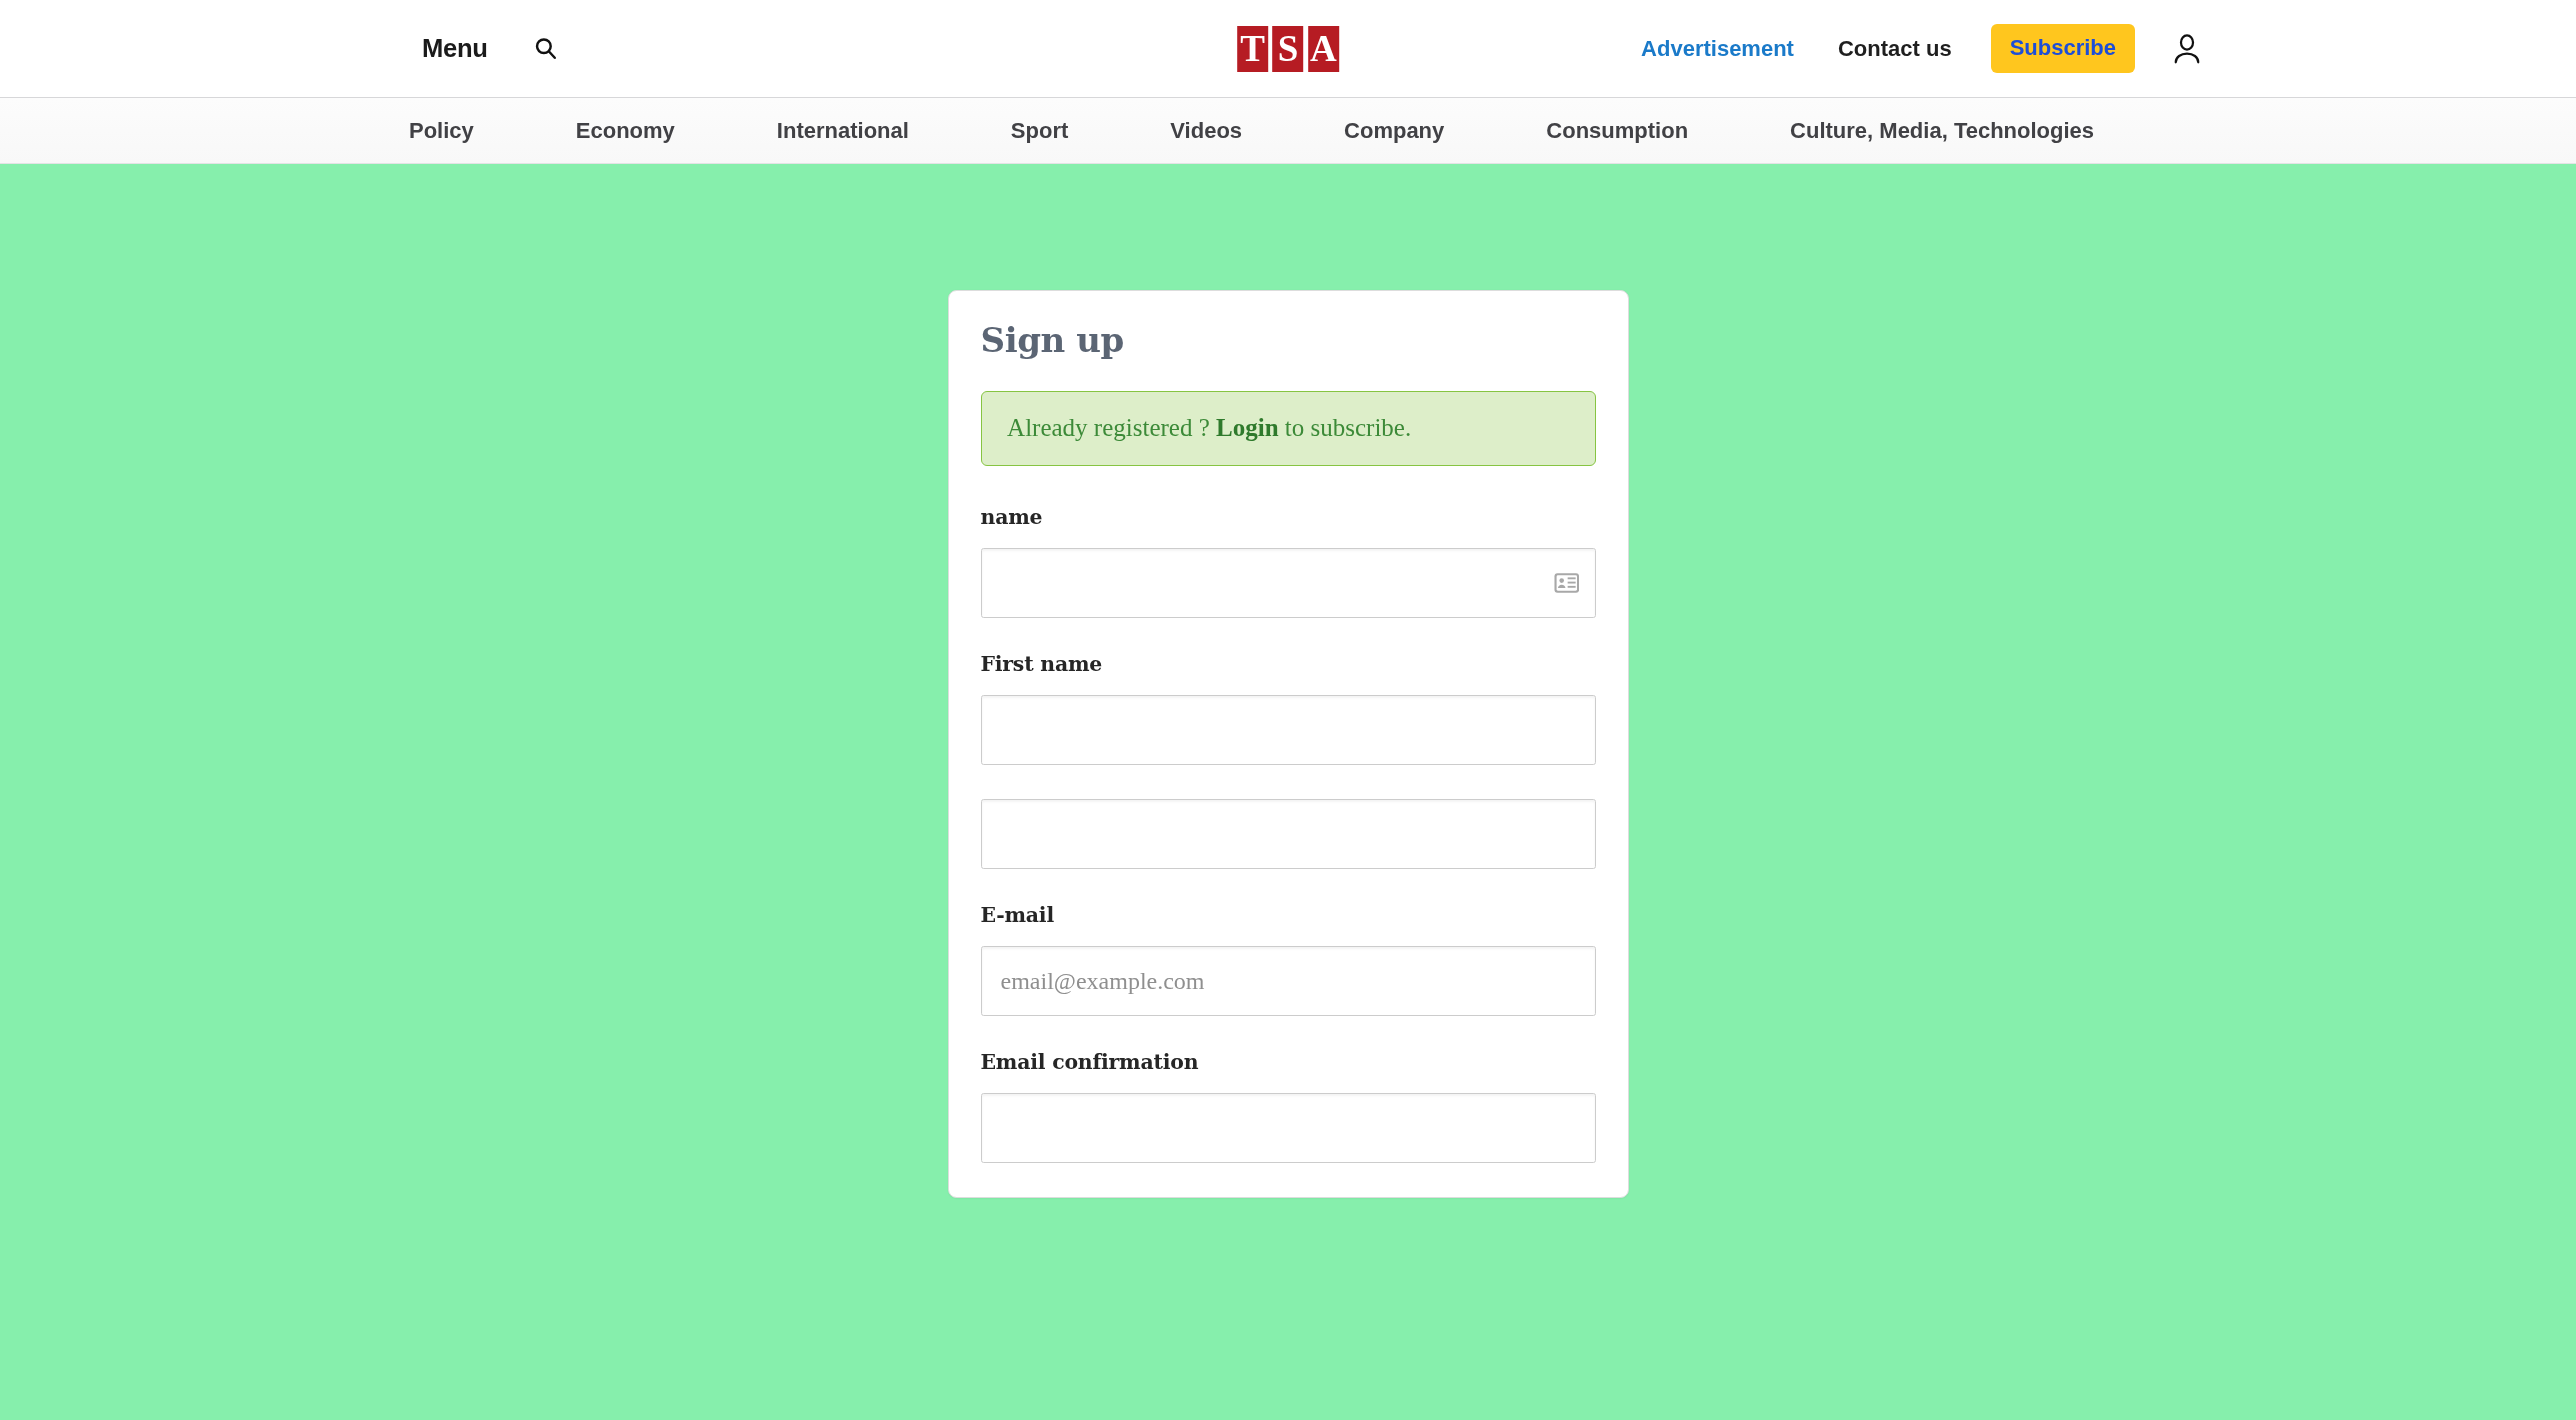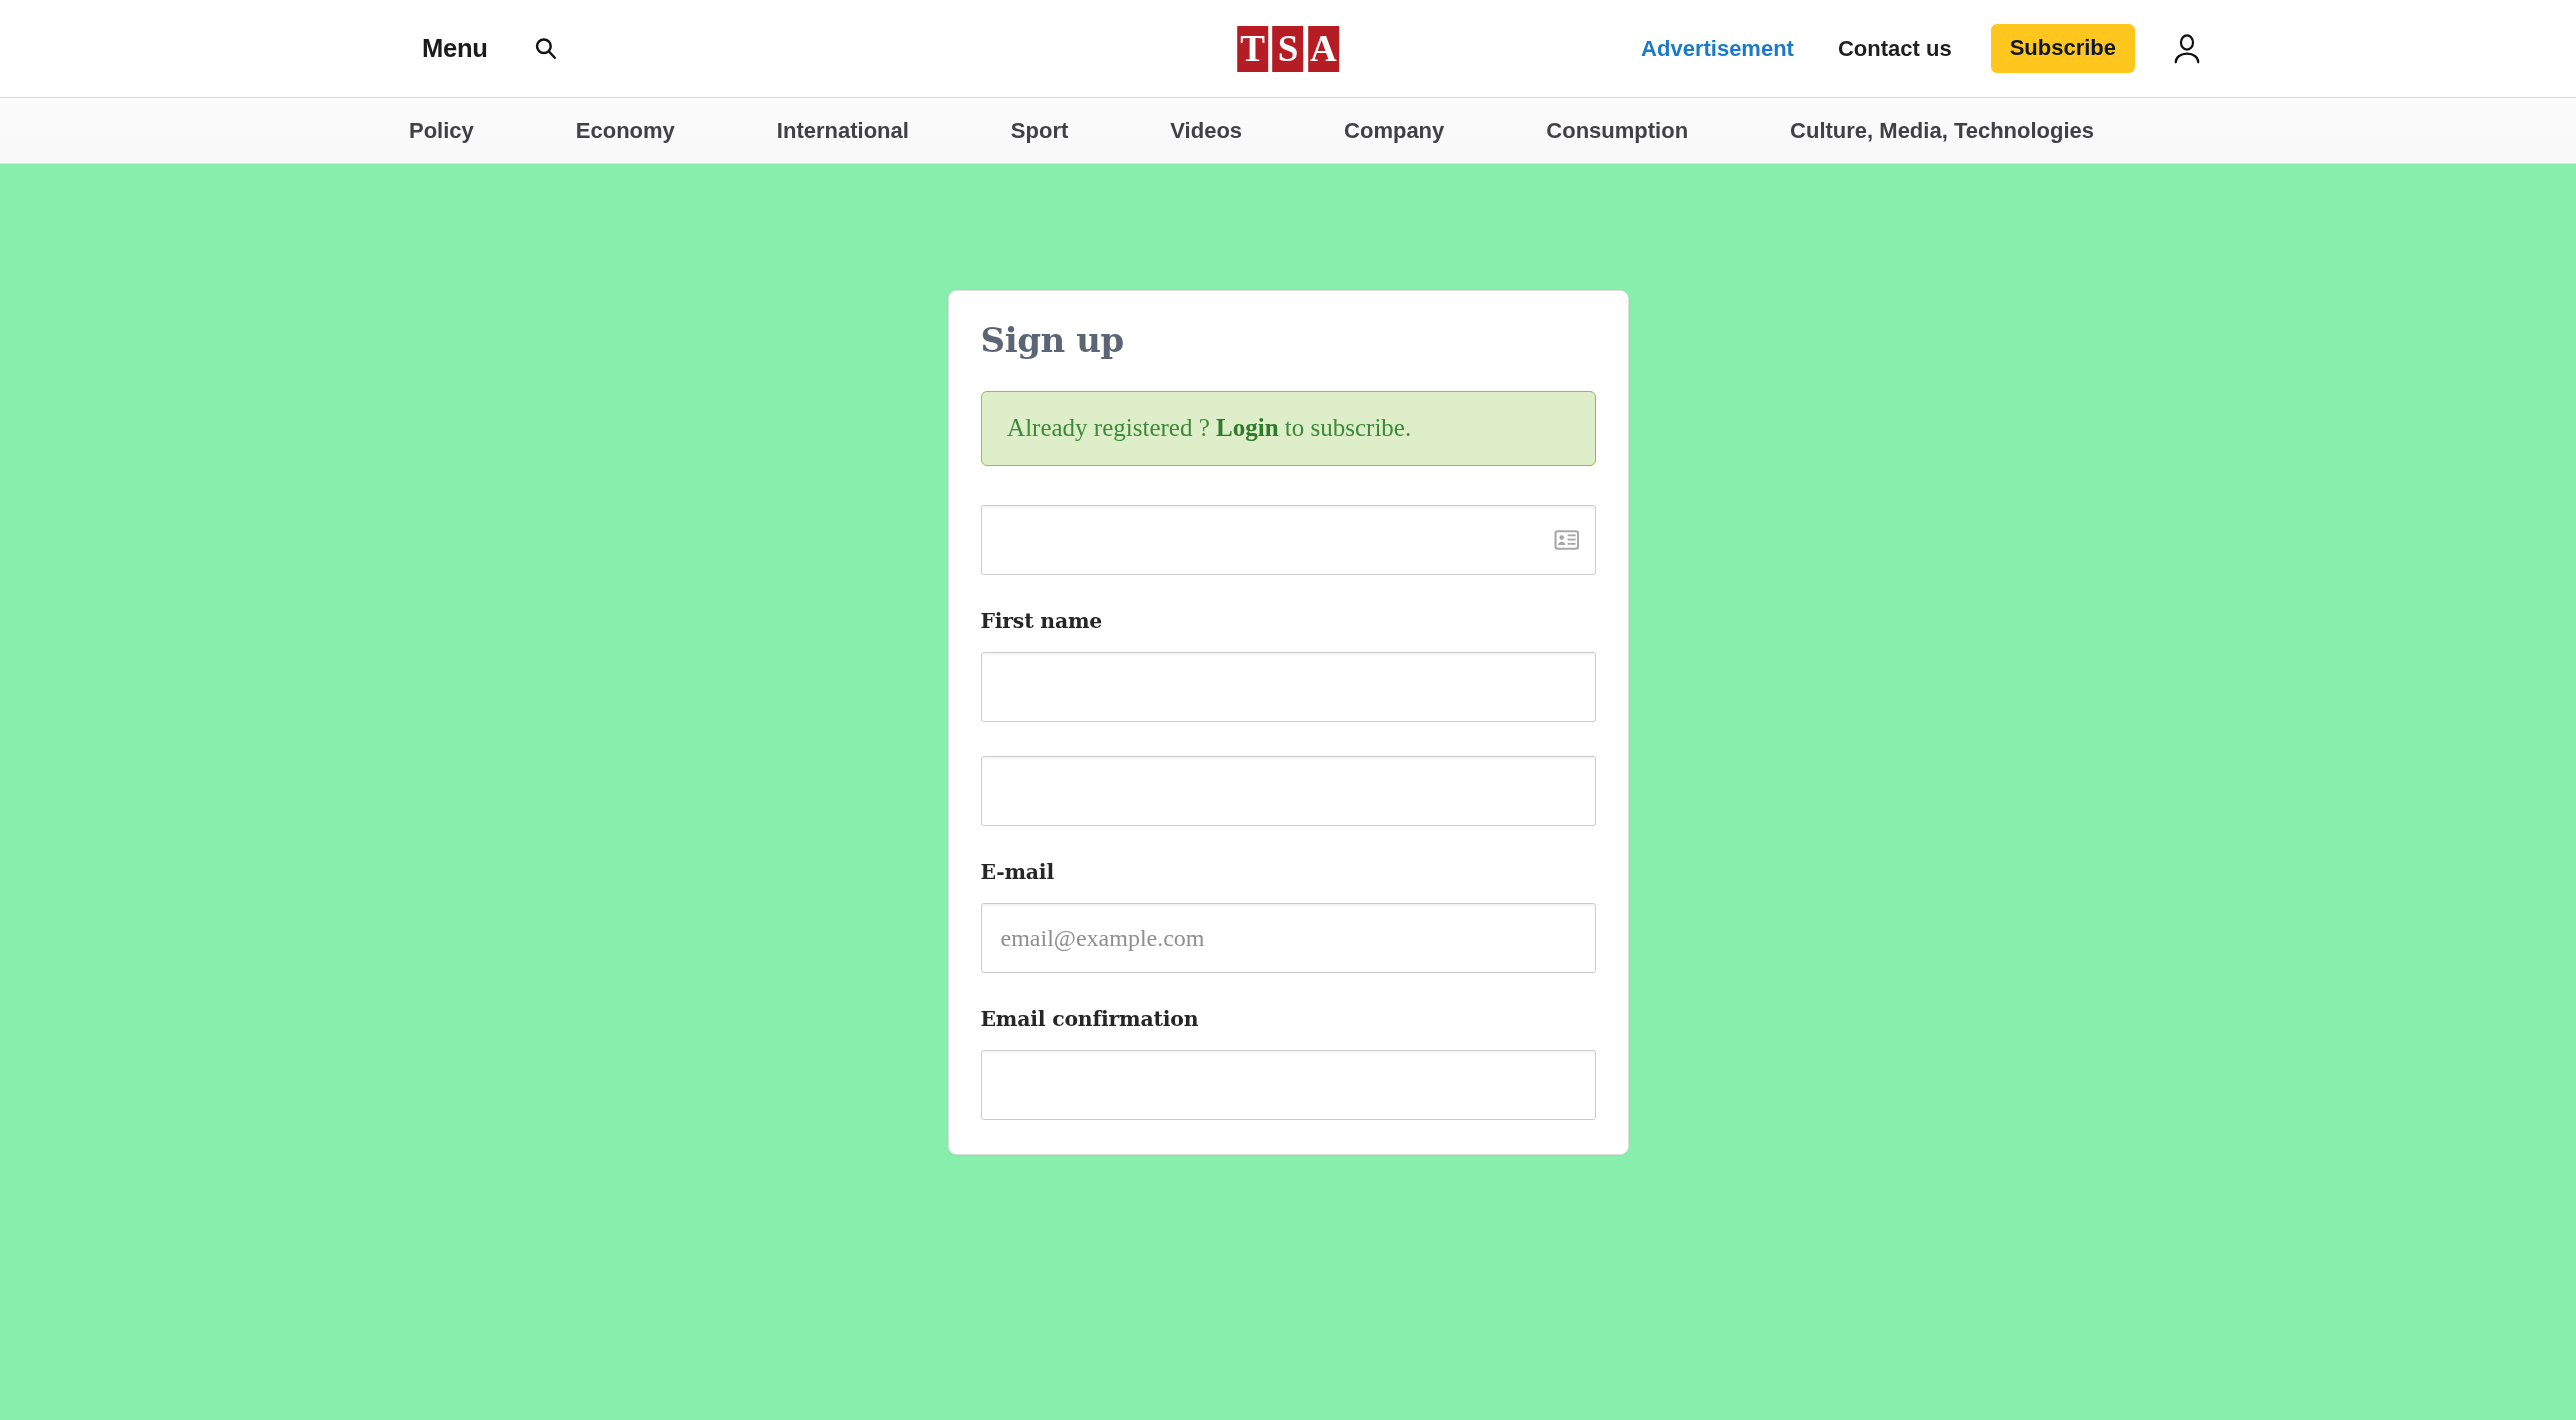--- a/index.html
+++ b/index.html
@@ -89,21 +89,21 @@
   .nav-link-contact {
     font-size: 22px;
     font-weight: 700;
     color: #1f1f1f;
     cursor: pointer;
     padding-right: 39px;
     white-space: nowrap;
   }
   .subscribe-btn {
     background: #ffc61e;
-    color: #0f172a;
+    color: #1d4ed8;
     font-size: 22px;
     font-weight: 700;
     border: none;
     border-radius: 6px;
     padding: 10.2px 19px 12px 19px;
     cursor: pointer;
     font-family: "Liberation Sans", sans-serif;
     white-space: nowrap;
   }
   .account-btn {
@@ -295,20 +295,21 @@
 <main class="main">
   <section class="signup-card">
 
     <h1 class="card-title">Sign up</h1>
 
     <div class="alert-success">
       <div class="alert-text"><span>Already registered ? </span><a class="login-link">Login</a><span> to subscribe.</span></div>
     </div>
 
     <div class="field-group">
+      <label class="field-label">name</label>
       <div class="field-input">
         <input type="text" placeholder="" style="">
         <span class="autofill-icon">
           <svg width="25.6" height="20.4" viewBox="0 0 30 24">
             <rect x="0.5" y="0.5" width="29" height="23" rx="3.5" fill="#a8a8a8"></rect>
             <rect x="3" y="3" width="24" height="18" rx="1.5" fill="#ffffff"></rect>
             <circle cx="9" cy="9.2" r="2.7" fill="#a8a8a8"></circle>
             <path d="M4.6 18c0-2.5 2-4 4.4-4s4.4 1.5 4.4 4z" fill="#a8a8a8"></path>
             <rect x="16" y="5.4" width="9.4" height="2.2" fill="#a8a8a8"></rect>
             <rect x="16" y="10.4" width="9.4" height="2.2" fill="#a8a8a8"></rect>

